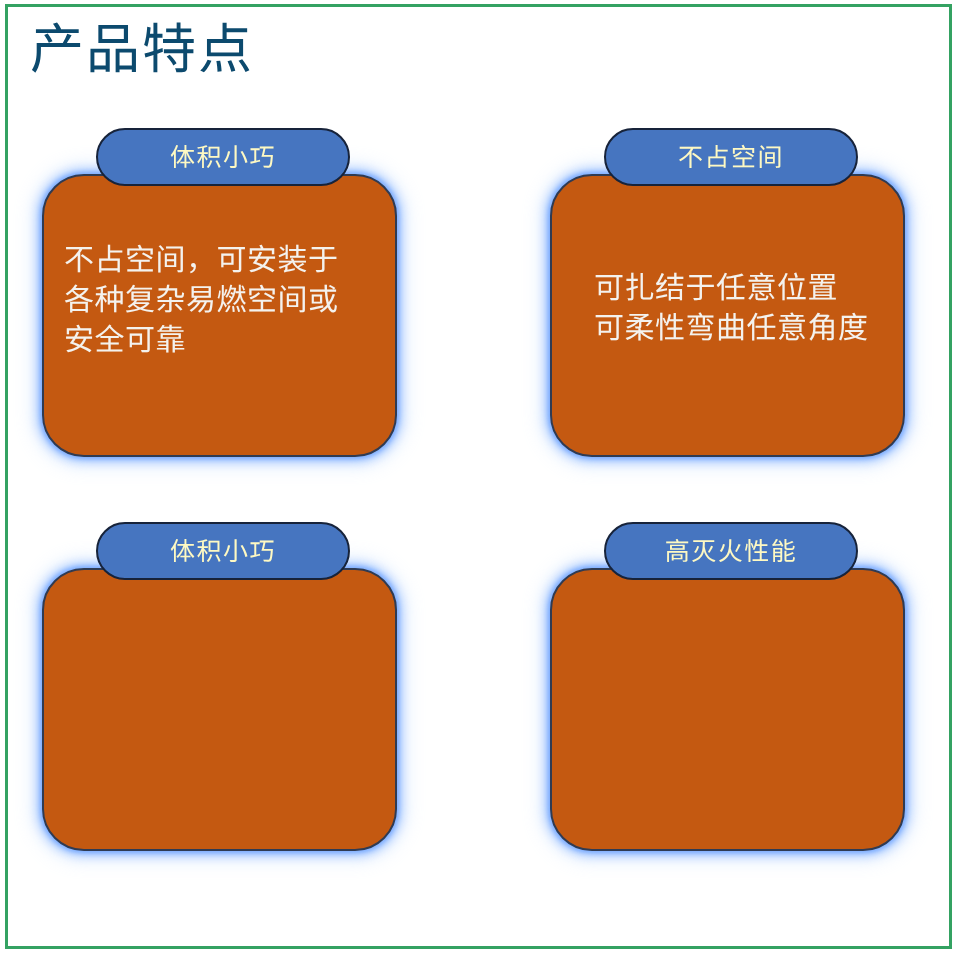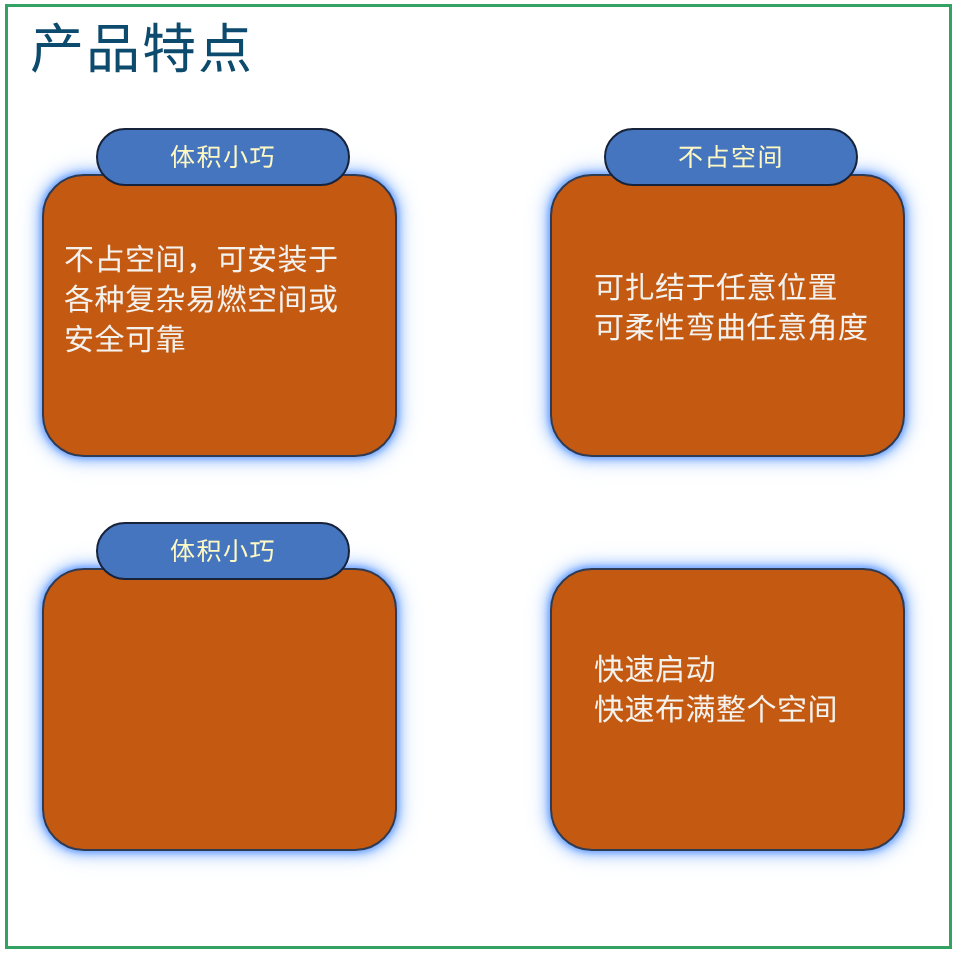--- a/index.html
+++ b/index.html
@@ -152,17 +152,18 @@
 
   <div class="card col-left row-bottom">
     <div class="card-body"></div>
     <div class="card-header">
       <span class="card-header-label">体积小巧</span>
     </div>
   </div>
 
   <div class="card col-right row-bottom">
     <div class="card-body"></div>
-    <div class="card-text">快速启动
-快速布满整个空间</div>
+    <div class="card-header">
+      <span class="card-header-label">高灭火性能</span>
+    </div>
   </div>
 
 </div>
 
 </body></html>

